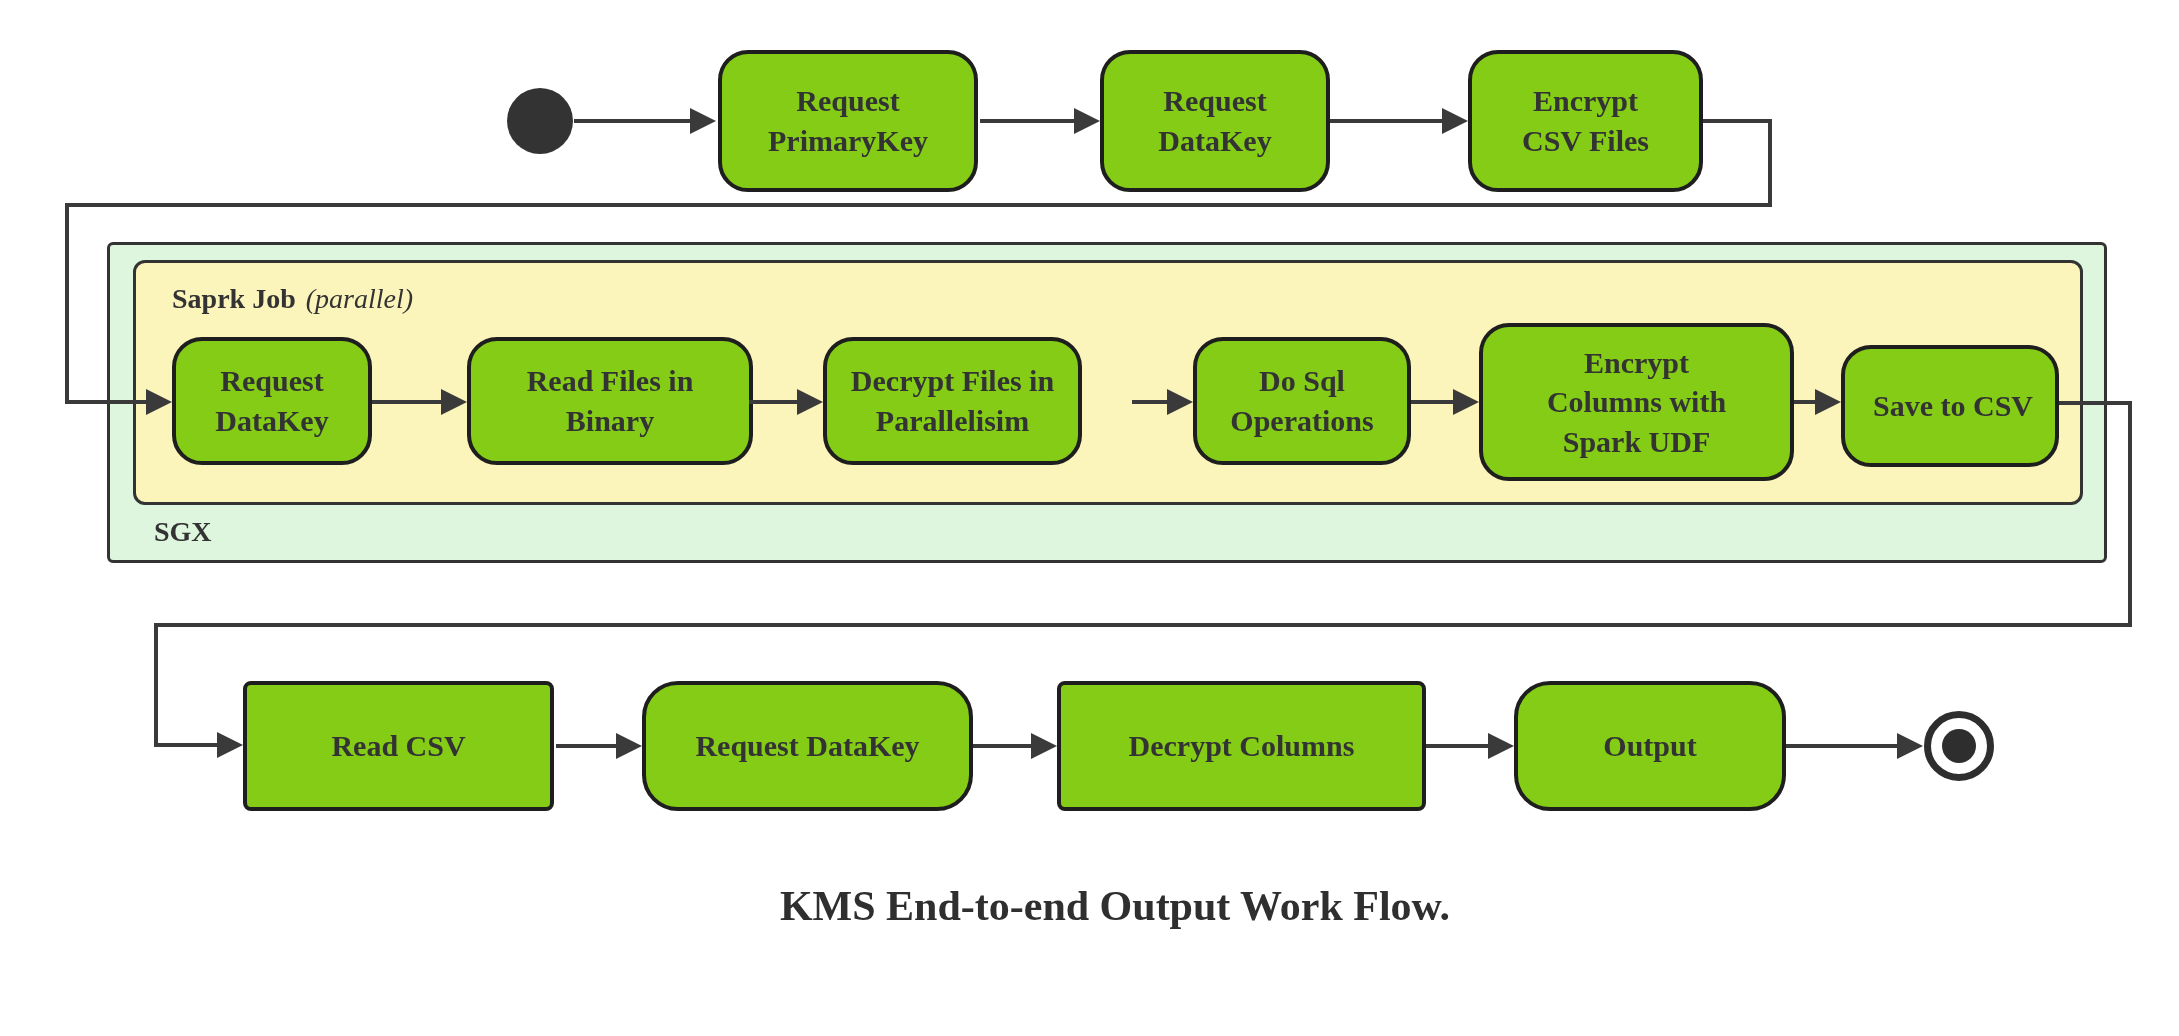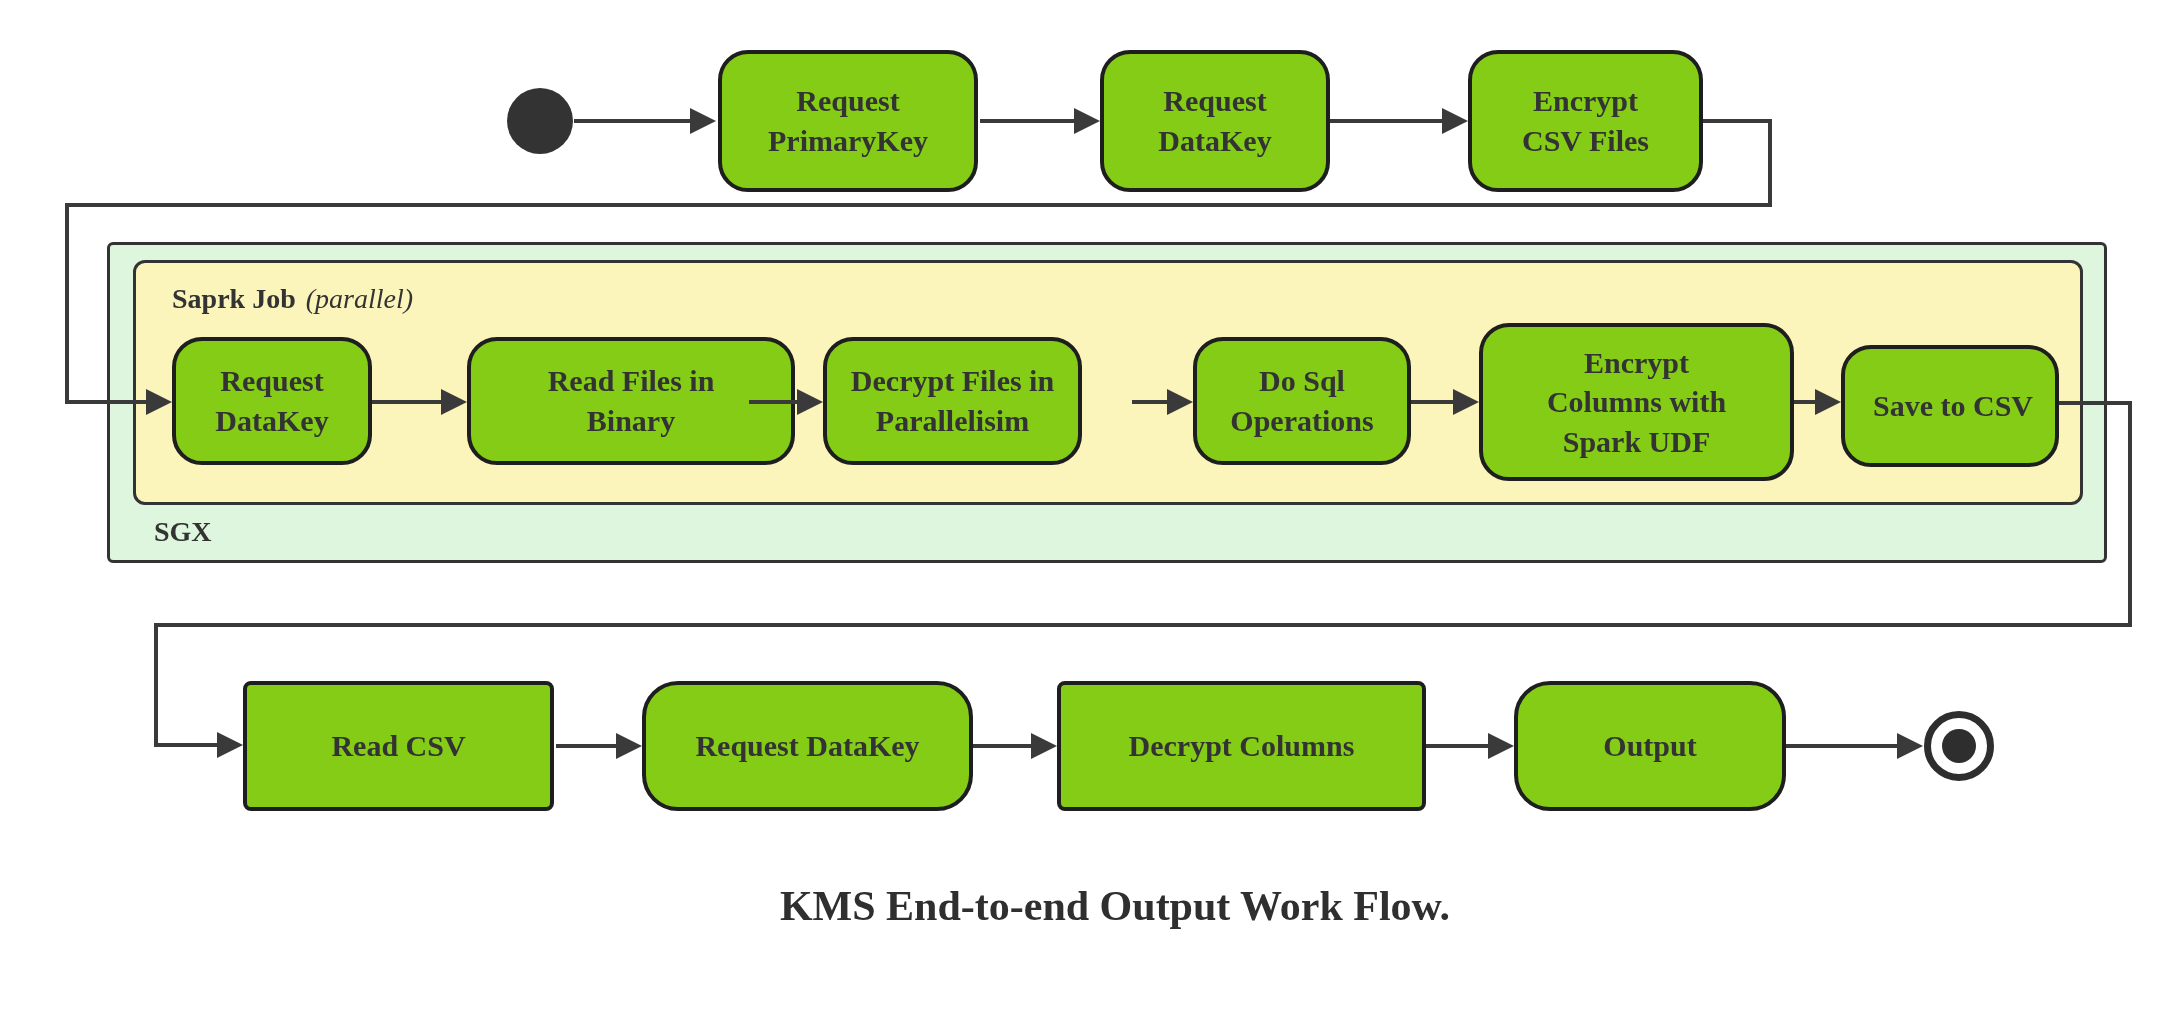--- a/index.html
+++ b/index.html
@@ -110,21 +110,21 @@
 
   <div class="node" style="left:718px;top:50px;width:260px;height:142px;">Request
 PrimaryKey</div>
   <div class="node" style="left:1100px;top:50px;width:230px;height:142px;">Request
 DataKey</div>
   <div class="node" style="left:1468px;top:50px;width:235px;height:142px;">Encrypt
 CSV Files</div>
 
   <div class="node" style="left:172px;top:337px;width:200px;height:128px;">Request
 DataKey</div>
-  <div class="node" style="left:467px;top:337px;width:328px;height:128px;">Read Files in
+  <div class="node" style="left:467px;top:337px;width:286px;height:128px;">Read Files in
 Binary</div>
   <div class="node" style="left:823px;top:337px;width:259px;height:128px;">Decrypt Files in
 Parallelisim</div>
   <div class="node" style="left:1193px;top:337px;width:218px;height:128px;">Do Sql
 Operations</div>
   <div class="node" style="left:1479px;top:323px;width:315px;height:158px;">Encrypt
 Columns with
 Spark UDF</div>
   <div class="node" style="left:1841px;top:345px;width:218px;height:122px;padding-left:16px;">Save to CSV</div>
 

